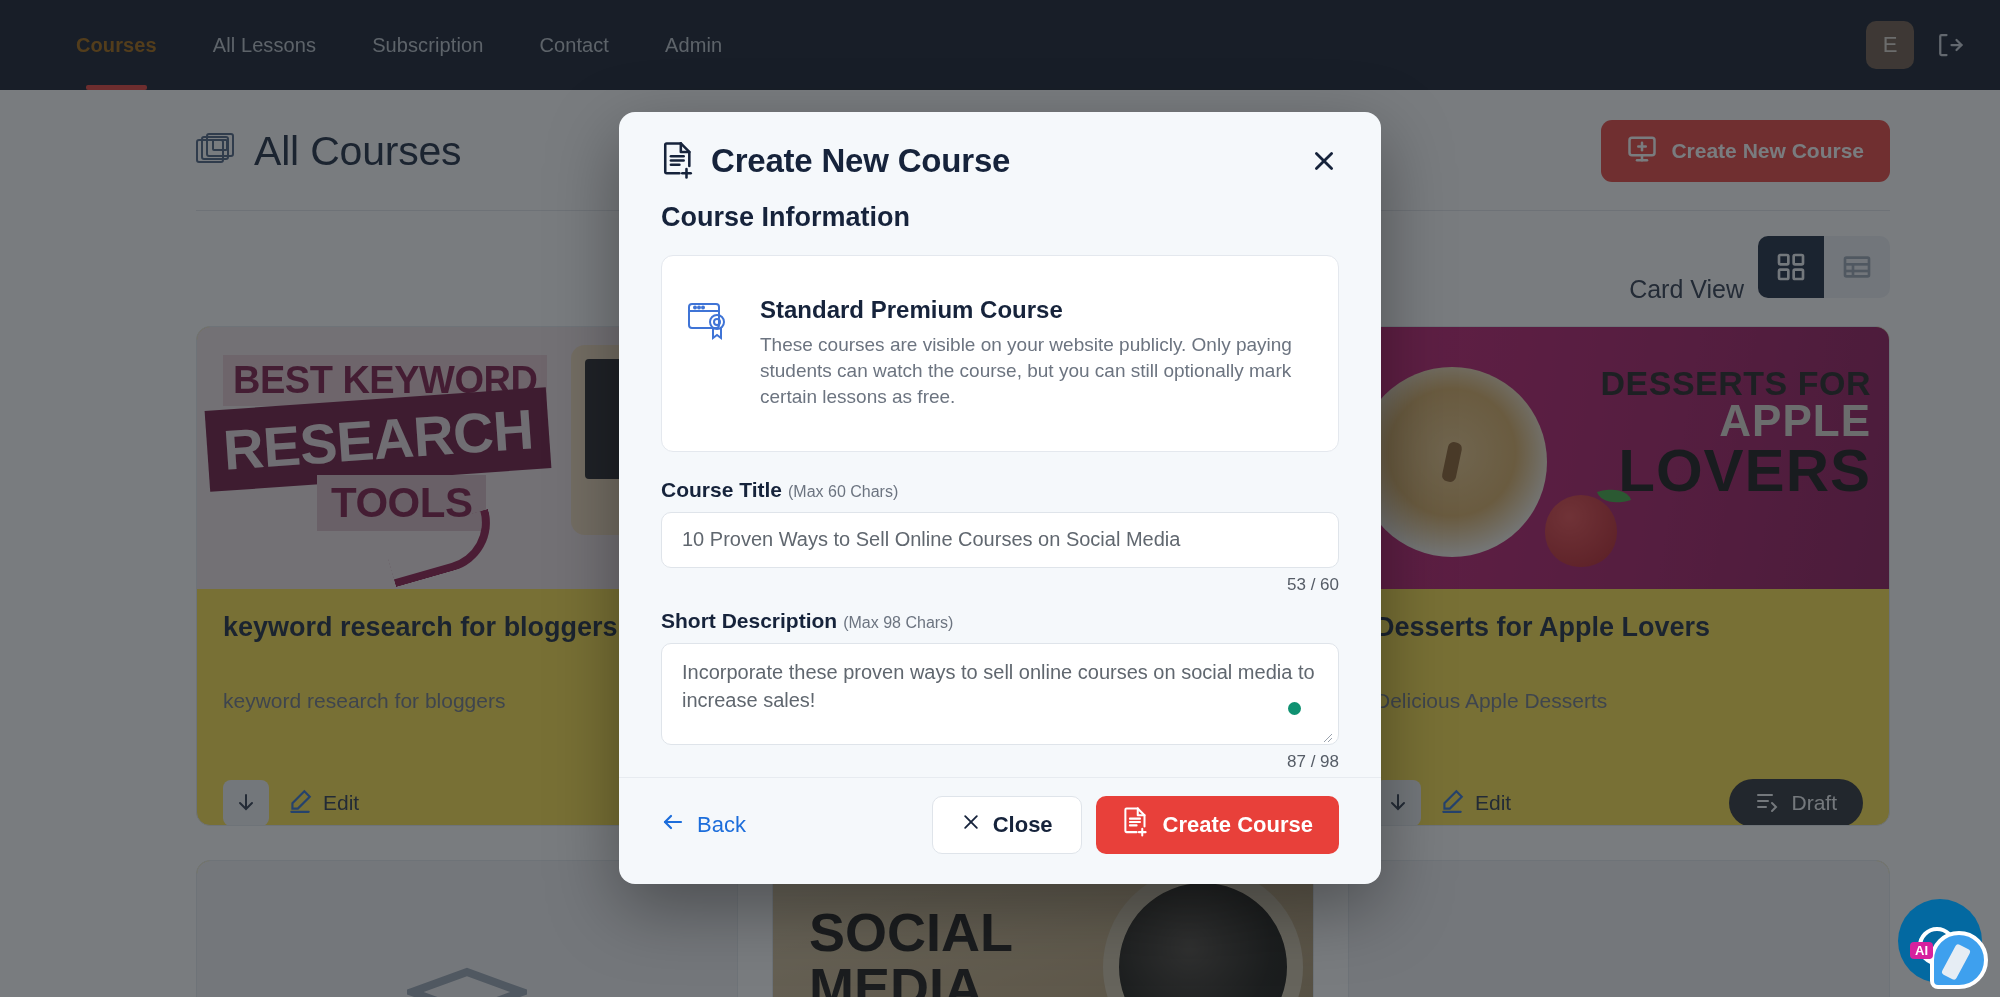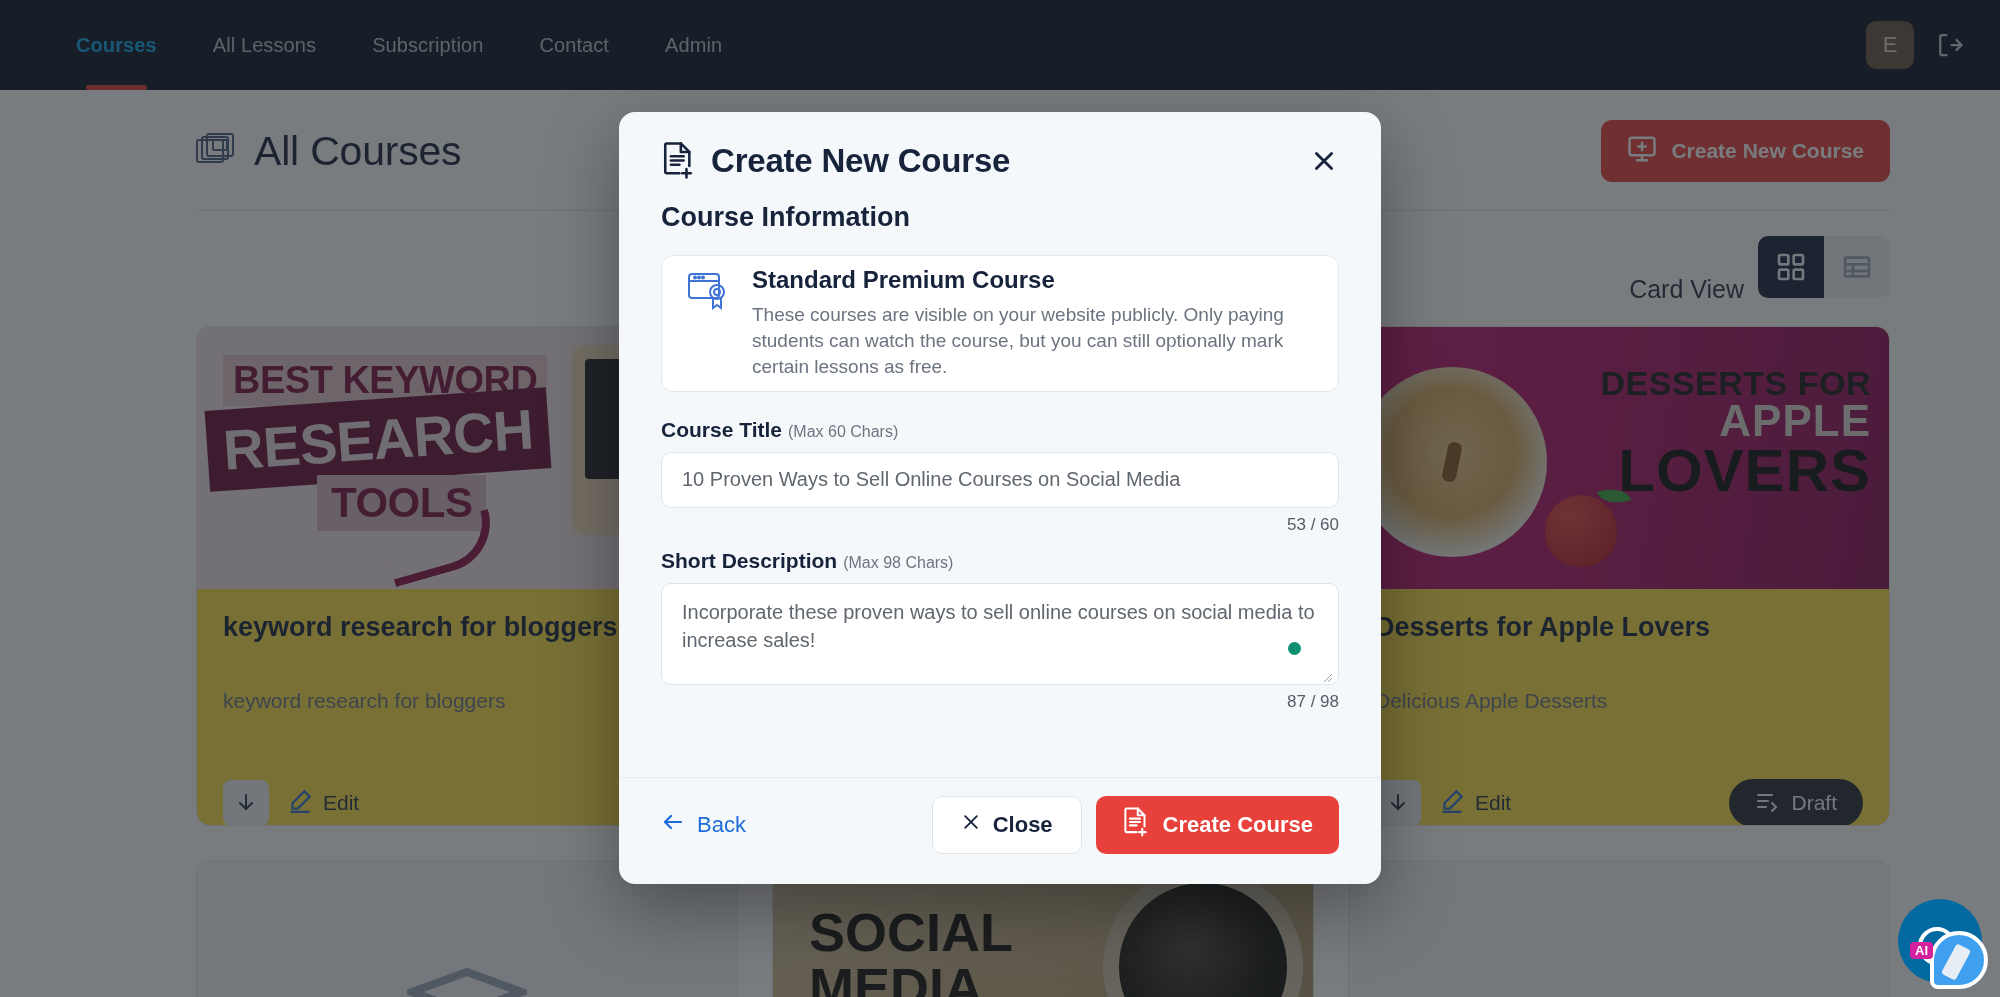--- a/index.html
+++ b/index.html
@@ -18,21 +18,21 @@
     position: absolute; top: 0; left: 0; width: 2000px; height: 90px;
     background: #0d1626;
     display: flex; align-items: center;
   }
   .nav-links { display: flex; align-items: center; margin-left: 48px; height: 90px; }
   .nav-link {
     position: relative;
     color: #b9c0c9; font-size: 20px; padding: 0 28px; height: 90px;
     display: flex; align-items: center; letter-spacing: .1px;
   }
-  .nav-link.active { color: #0ea5e9; font-weight: bold; }
+  .nav-link.active { color: #a16207; font-weight: bold; }
   .nav-link.active::after {
     content: ""; position: absolute; left: 38px; right: 38px; bottom: 0;
     height: 5px; background: #e03b35; border-radius: 2px;
   }
   .nav-right { margin-left: auto; display: flex; align-items: center; gap: 20px; margin-right: 36px; }
   .avatar {
     width: 48px; height: 48px; border-radius: 10px;
     background: #6b5647; color: #ddd6cf;
     display: flex; align-items: center; justify-content: center;
     font-size: 22px;
@@ -169,21 +169,21 @@
   .modal-title { font-size: 33px; font-weight: bold; color: #16233b; letter-spacing: -.2px; }
   .modal-close { margin-left: auto; color: #16233b; width: 30px; height: 30px;
                  display: flex; align-items: center; justify-content: center; }
   .modal-close svg { width: 26px; height: 26px; }
 
   .modal-body { padding: 16px 42px 0 42px; flex: 1; overflow: hidden; }
   .section-title { font-size: 27px; font-weight: bold; color: #16233b; margin-bottom: 22px; }
 
   .type-card {
     background: #fff; border: 1px solid #e4e8ee; border-radius: 12px;
-    padding: 10px 24px; display: flex; gap: 22px; margin-bottom: 26px;
+    padding: 40px 24px; display: flex; gap: 30px; margin-bottom: 26px;
   }
   .type-icon { width: 44px; height: 44px; color: #3f74d6; flex: 0 0 44px; margin-top: 2px; }
   .type-name { font-size: 24px; font-weight: bold; color: #16233b; margin-bottom: 8px; }
   .type-desc { font-size: 19px; color: #6c7480; line-height: 1.38; }
 
   .field { margin-bottom: 6px; }
   .field-label { font-size: 21px; font-weight: bold; color: #16233b; margin-bottom: 10px; }
   .field-max { font-size: 16px; font-weight: normal; color: #6c7480; margin-left: 6px; }
   .text-input, .text-area {
     width: 100%; background: #fff; border: 1px solid #dfe4ea; border-radius: 10px;

